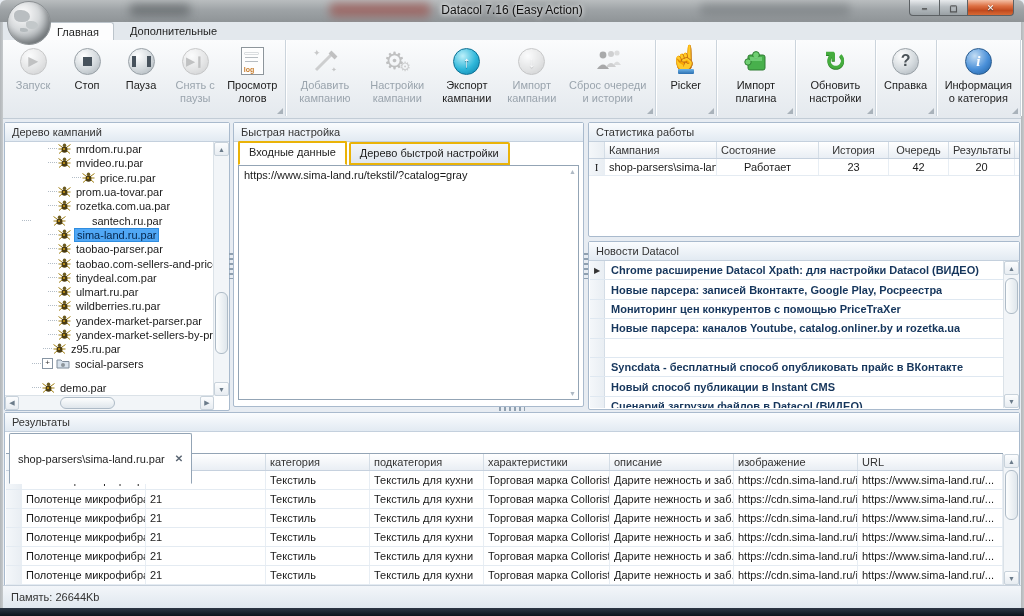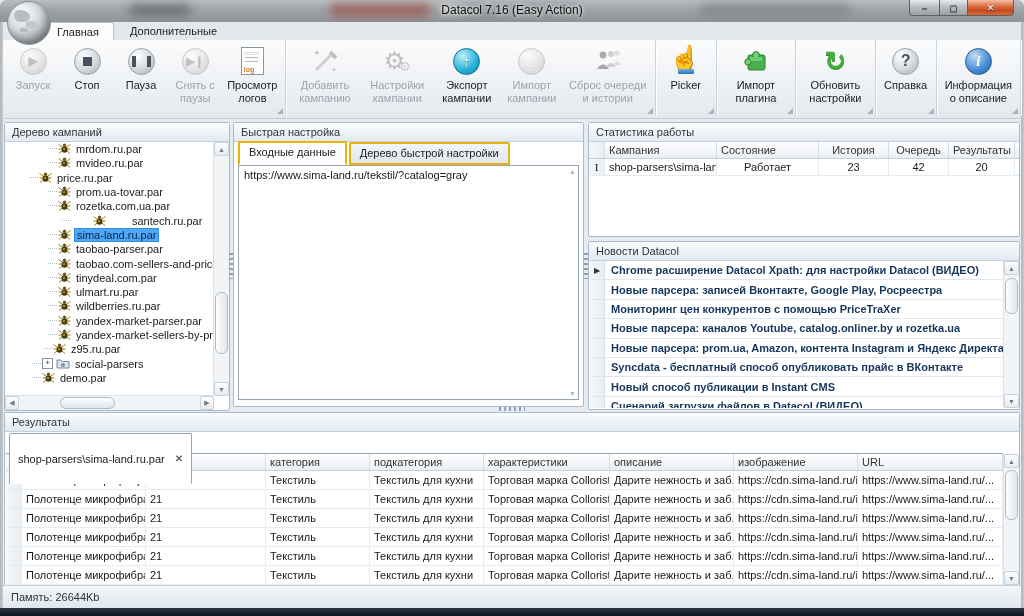--- a/index.html
+++ b/index.html
@@ -293,21 +293,21 @@
           <span class="rlb">Справка</span>
         </div>
       </div>
       <div class="rgroup">
         <div class="rbtn">
           <span class="ric">
             <span class="sphere sph-blue">
               <span class="glyph" style="color:#fff;font-size:15px;font-family:'Liberation Serif',serif;font-style:italic;">i</span>
             </span>
           </span>
-          <span class="rlb">Информация о описание</span>
+          <span class="rlb">Информация о категория</span>
         </div>
       </div>
     </div>
 </div>
 
 <div class="panel" style="left:4px;top:122px;width:224px;height:287px;">
   <div class="panel-hd">Дерево кампаний</div>
   <div id="tree-list">
       <div class="tree-row" style="padding-left: 42px;">
         <span class="tree-stub"></span>
@@ -336,21 +336,21 @@
               <line x1="4" y1="7" x2="0.5" y2="7"></line>
               <line x1="4" y1="9" x2="1" y2="11.5"></line>
               <line x1="9" y1="5" x2="12.5" y2="2.5"></line>
               <line x1="9" y1="7" x2="12.5" y2="7"></line>
               <line x1="9" y1="9" x2="12" y2="11.5"></line>
             </g>
             <circle cx="6" cy="7" r="1" fill="#d4a017"></circle>
           </svg></span>
         <span class="lbl">mvideo.ru.par</span>
       </div>
-      <div class="tree-row" style="padding-left: 23px;">
+      <div class="tree-row" style="padding-left: 66px;">
         <span class="tree-stub"></span>
         <span class="tree-icon"><svg width="13" height="12">
             <ellipse cx="6.5" cy="7.5" rx="3" ry="3.3" fill="#4a3c14"></ellipse>
             <circle cx="6.5" cy="3.2" r="1.7" fill="#6b5a1e"></circle>
             <g stroke="#a07f12" stroke-width="1">
               <line x1="4" y1="5" x2="0.5" y2="2.5"></line>
               <line x1="4" y1="7" x2="0.5" y2="7"></line>
               <line x1="4" y1="9" x2="1" y2="11.5"></line>
               <line x1="9" y1="5" x2="12.5" y2="2.5"></line>
               <line x1="9" y1="7" x2="12.5" y2="7"></line>
@@ -387,21 +387,21 @@
               <line x1="4" y1="7" x2="0.5" y2="7"></line>
               <line x1="4" y1="9" x2="1" y2="11.5"></line>
               <line x1="9" y1="5" x2="12.5" y2="2.5"></line>
               <line x1="9" y1="7" x2="12.5" y2="7"></line>
               <line x1="9" y1="9" x2="12" y2="11.5"></line>
             </g>
             <circle cx="6" cy="7" r="1" fill="#d4a017"></circle>
           </svg></span>
         <span class="lbl">rozetka.com.ua.par</span>
       </div>
-      <div class="tree-row" style="padding-left: 56px; gap: 21px;">
+      <div class="tree-row" style="padding-left: 16px; gap: 21px;">
         <span class="tree-stub"></span>
         <span class="tree-icon"><svg width="13" height="12">
             <ellipse cx="6.5" cy="7.5" rx="3" ry="3.3" fill="#4a3c14"></ellipse>
             <circle cx="6.5" cy="3.2" r="1.7" fill="#6b5a1e"></circle>
             <g stroke="#a07f12" stroke-width="1">
               <line x1="4" y1="5" x2="0.5" y2="2.5"></line>
               <line x1="4" y1="7" x2="0.5" y2="7"></line>
               <line x1="4" y1="9" x2="1" y2="11.5"></line>
               <line x1="9" y1="5" x2="12.5" y2="2.5"></line>
               <line x1="9" y1="7" x2="12.5" y2="7"></line>
@@ -566,21 +566,21 @@
       </div>
       <div class="tree-row" style="padding-left: 26px;">
         <span class="tree-stub"></span>
         <span class="expander">+</span>
         <span class="tree-icon"><svg width="14" height="12">
             <path d="M1 3 h4 l1.5 1.5 H13 v6.5 H1 z" fill="#d8e2ec" stroke="#7f8c9a"></path>
             <circle cx="7" cy="8" r="2" fill="#8d959b"></circle>
           </svg></span>
         <span class="lbl">social-parsers</span>
       </div>
-      <div class="tree-row" style="padding-left: 26px;">
+      <div class="tree-row" style="padding-left: 26px; margin-top: 10px;">
         <span class="tree-stub"></span>
         <span class="tree-icon"><svg width="13" height="12">
             <ellipse cx="6.5" cy="7.5" rx="3" ry="3.3" fill="#4a3c14"></ellipse>
             <circle cx="6.5" cy="3.2" r="1.7" fill="#6b5a1e"></circle>
             <g stroke="#a07f12" stroke-width="1">
               <line x1="4" y1="5" x2="0.5" y2="2.5"></line>
               <line x1="4" y1="7" x2="0.5" y2="7"></line>
               <line x1="4" y1="9" x2="1" y2="11.5"></line>
               <line x1="9" y1="5" x2="12.5" y2="2.5"></line>
               <line x1="9" y1="7" x2="12.5" y2="7"></line>
@@ -655,21 +655,20 @@
       <div class="news-row">
         <span class="news-gut"></span>
         <span class="news-txt">Мониторинг цен конкурентов с помощью PriceTraXer</span>
       </div>
       <div class="news-row">
         <span class="news-gut"></span>
         <span class="news-txt">Новые парсера: каналов Youtube, catalog.onliner.by и rozetka.ua</span>
       </div>
       <div class="news-row">
         <span class="news-gut"></span>
-        <span class="news-txt">Новые парсера: prom.ua, Amazon, контента Instagram и Яндекс Директа</span>
       </div>
       <div class="news-row">
         <span class="news-gut"></span>
         <span class="news-txt">Syncdata - бесплатный способ опубликовать прайс в ВКонтакте</span>
       </div>
       <div class="news-row">
         <span class="news-gut"></span>
         <span class="news-txt">Новый способ публикации в Instant CMS</span>
       </div>
       <div class="news-row">

